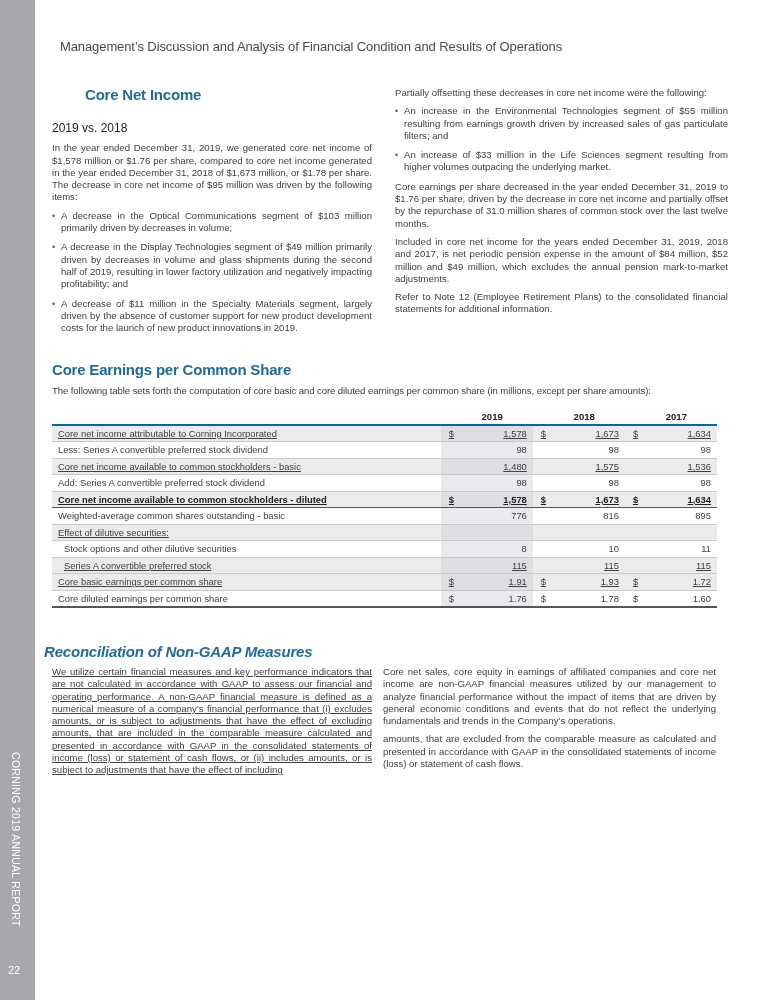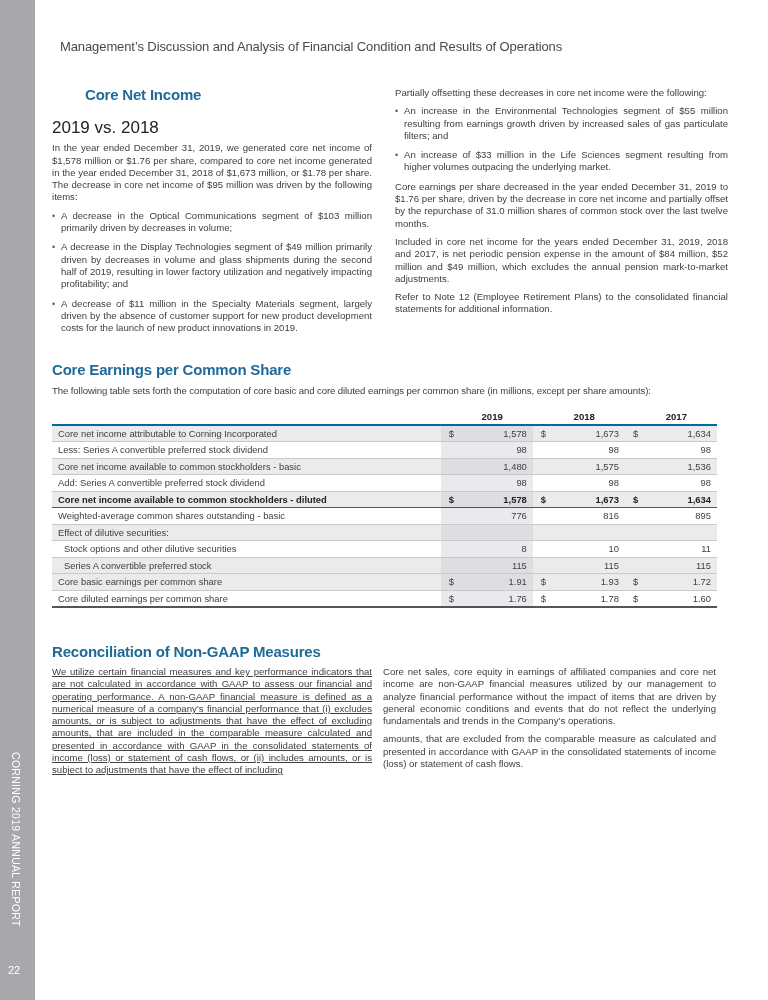--- a/index.html
+++ b/index.html
@@ -28,40 +28,40 @@
 
   .col { position: absolute; font-size: 9.6px; line-height: 12.3px; color: #404040; text-align: justify; }
   .col p { margin-bottom: 6px; }
   .col-left { left: 52px; width: 320px; }
   .col-right { left: 383px; width: 333px; }
 
   h2.section {
     position: absolute; font-size: 15px; font-weight: bold; color: #1f6a99; letter-spacing: -0.2px;
     font-family: "Liberation Sans", sans-serif;
   }
-  h3.sub { font-size: 17px; font-weight: normal; color: #222; margin-bottom: 8px; }
+  h3.sub { font-size: 12px; font-weight: normal; color: #222; margin-bottom: 8px; }
 
   ul.bullets { list-style: none; }
   ul.bullets li { position: relative; padding-left: 9px; margin-bottom: 7px; }
   ul.bullets li::before {
     content: "\2022"; position: absolute; left: 0; top: 0; color: #1f6a99; font-size: 9px;
   }
 
   .intro-line { position: absolute; left: 52px; top: 385px; font-size: 9.6px; color: #404040; letter-spacing: -0.1px; }
 
   
   .eps-table { position: absolute; left: 52px; top: 408px; width: 665px; border-collapse: collapse; font-size: 9.4px; color: #404040; }
   .eps-table th { font-weight: bold; font-size: 9.6px; color: #222; height: 17px; text-align: right; padding-right: 30px; }
   .eps-table thead tr { border-bottom: 2px solid #0369a1; }
   .eps-table td { height: 16.5px; padding: 0 6px; border-bottom: 1px solid #c9c9c9; }
   .eps-table td.lbl { text-align: left; width: 380px; }
   .eps-table td.dol { width: 20px; text-align: left; padding-left: 8px; }
   .eps-table td.val { width: 70px; text-align: right; }
   .eps-table td.dol.c2019, .eps-table td.val.c2019 { background: #e8eaee; }
-  .eps-table tr.shade td { background: #ebebeb; }
+  .eps-table tr.shade td { background: #ebebeb; text-decoration: underline; }
   .eps-table tr.shade td.c2019 { background: #dcdee2; }
   .eps-table tr.bold td { font-weight: bold; color: #222; border-top: 1.5px solid #555; border-bottom: 1.5px solid #555; }
   .eps-table tr.last td { border-bottom: 2px solid #555; }
   .eps-table td.indent { padding-left: 12px; }
 </style>
 </head>
 <body>
 
 <div class="side-bar">
   <div class="side-title">CORNING 2019 ANNUAL REPORT</div>
@@ -201,21 +201,21 @@
       <td class="dol c2019">$</td>
       <td class="val c2019">1.76</td>
       <td class="dol">$</td>
       <td class="val">1.78</td>
       <td class="dol">$</td>
       <td class="val">1.60</td>
     </tr>
   </tbody>
 </table>
 
-<h2 class="section" style="left:52px; top:643px;">Reconciliation of Non-GAAP Measures</h2>
+<h2 class="section" style="left:44px; top:643px;font-style:italic;">Reconciliation of Non-GAAP Measures</h2>
 
 <div class="col col-left" style="top:666px;text-decoration:underline;">
   <p>We utilize certain financial measures and key performance indicators that are not calculated in accordance with GAAP to assess our financial and operating performance. A non-GAAP financial measure is defined as a numerical measure of a company’s financial performance that (i) excludes amounts, or is subject to adjustments that have the effect of excluding amounts, that are included in the comparable measure calculated and presented in accordance with GAAP in the consolidated statements of income (loss) or statement of cash flows, or (ii) includes amounts, or is subject to adjustments that have the effect of including</p>
 </div>
 
 <div class="col col-right" style="top:666px;">
   <p>Core net sales, core equity in earnings of affiliated companies and core net income are non-GAAP financial measures utilized by our management to analyze financial performance without the impact of items that are driven by general economic conditions and events that do not reflect the underlying fundamentals and trends in the Company’s operations.</p>
   <p>amounts, that are excluded from the comparable measure as calculated and presented in accordance with GAAP in the consolidated statements of income (loss) or statement of cash flows.</p>
 </div>
 

